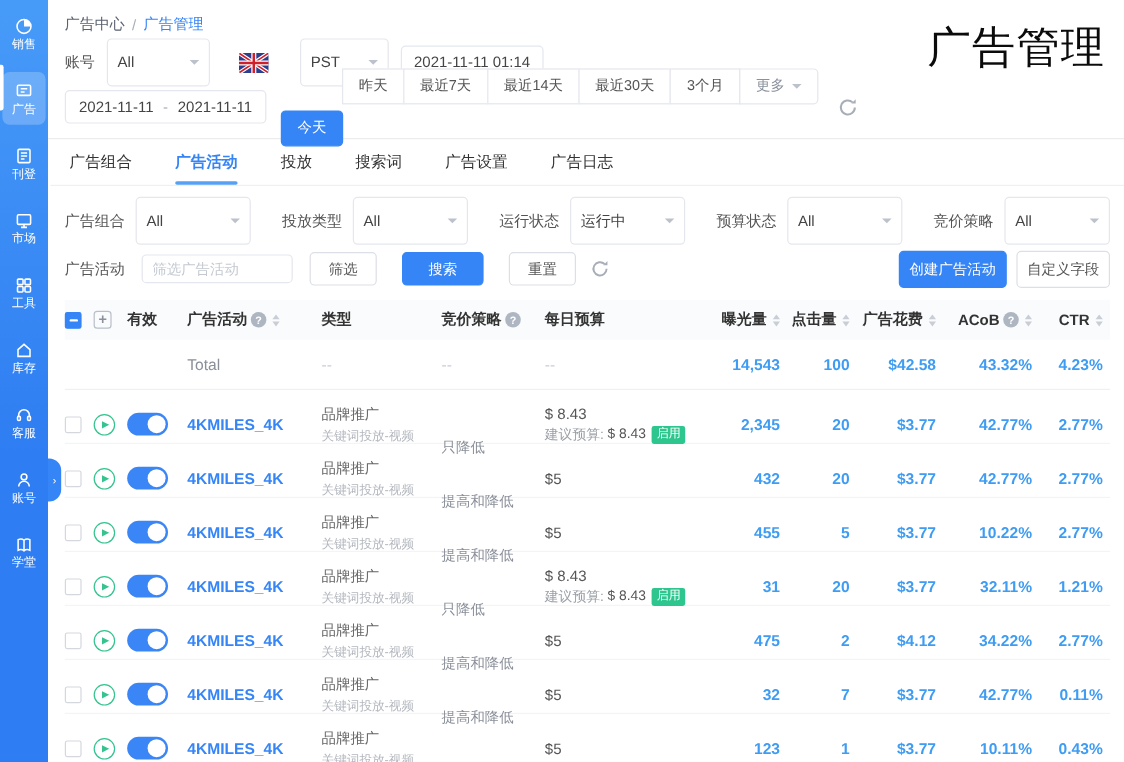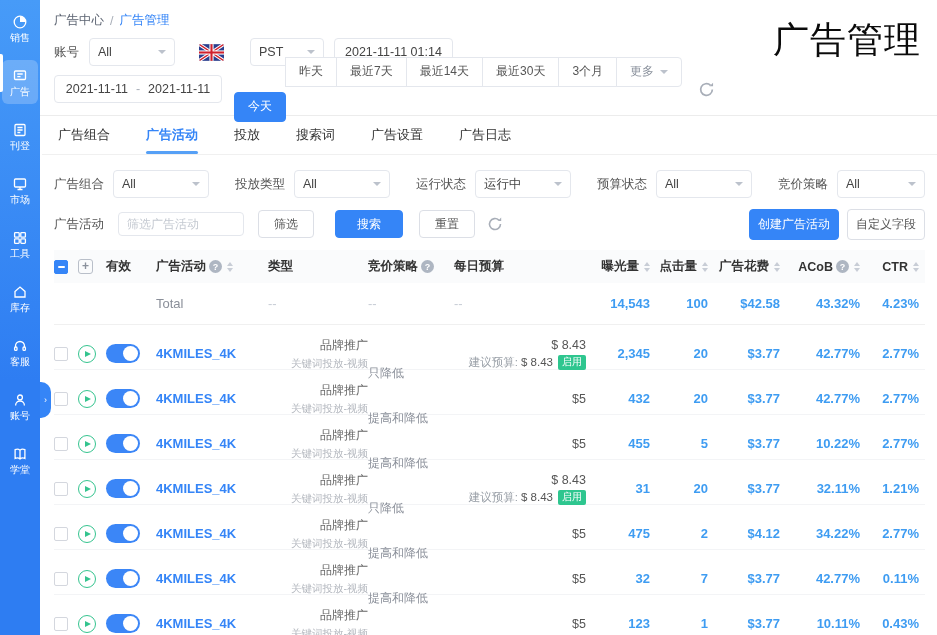--- a/index.html
+++ b/index.html
@@ -19,21 +19,21 @@
   
   .main { flex:1; min-width:0; padding:0 12px 0 14px; position:relative; }
   .wm { position:absolute; top:16px; right:16px; font-family:"DejaVu Serif","Liberation Serif",serif; font-size:36px; color:#0b0b0b; letter-spacing:1px; z-index:20; pointer-events:none; }
 
   .crumbs { margin-top:12px; font-size:12.5px; display:flex; gap:6px; align-items:center; }
   .crumb-parent { color:#5a6270; }
   .crumb-sep { color:#a8aeb8; }
   .crumb-cur { color:#3585f7; cursor:pointer; }
 
   .frow1 { margin-top:9px; display:flex; align-items:center; font-size:12.5px; color:#555; height:28px; }
-  .sel { height:28px; border:1px solid #e4e7ed; border-radius:4px; background:#fff; display:flex; align-items:center; justify-content:space-between; padding:0 8px; font-size:12.5px; color:#444; cursor:pointer; }
+  .sel { height:40px; border:1px solid #e4e7ed; border-radius:4px; background:#fff; display:flex; align-items:center; justify-content:space-between; padding:0 8px; font-size:12.5px; color:#444; cursor:pointer; }
   .caret { width:0; height:0; border-left:4px solid transparent; border-right:4px solid transparent; border-top:4.5px solid #bcc2cc; margin-left:6px; flex-shrink:0; }
   .box { height:28px; border:1px solid #e4e7ed; border-radius:4px; background:#fff; display:flex; align-items:center; padding:0 10px; font-size:12.5px; color:#444; }
   .flag { width:25px; height:17px; border-radius:2px; overflow:hidden; display:flex; flex-shrink:0; }
 
   .frow2 { margin-top:8px; display:flex; align-items:center; height:30px; }
   .range-box { width:168px; justify-content:center; gap:8px; cursor:pointer; }
   .qgroup { display:flex; margin-left:12px; }
   .qbtn { height:30px; padding:0 13px; border:1px solid #e4e7ed; background:#fff; color:#555; font-size:12px; margin-left:-1px; cursor:pointer; font-family:inherit; display:flex; align-items:center; }
   .qbtn:first-child { border-radius:4px 0 0 4px; margin-left:0; }
   .qbtn.more { border-radius:0 4px 4px 0; color:#8a919c; }
@@ -59,21 +59,21 @@
   .btn.sm { height:31px; padding:0 8px; }
   .spacer { flex:1; }
 
   
   .table { margin-top:12px; }
   .trow { display:grid; grid-template-columns:24px 28px 50px 112px 100px 86px 132px 70px 58px 72px 80px 59px; align-items:center; }
   .thead { height:33px; background:#fafbfc; font-size:12.5px; font-weight:bold; color:#333; }
   .th { display:flex; align-items:center; gap:3px; white-space:nowrap; }
   .th.r, .tc.r { justify-content:flex-end; padding-right:6px; }
   .tc { display:flex; align-items:center; min-width:0; }
-  .tc.col { flex-direction:column; align-items:flex-end; justify-content:center; }
+  .tc.col { flex-direction:column; align-items:flex-start; justify-content:center; }
 
   .info { width:13px; height:13px; border-radius:50%; background:#aeb6c2; color:#fff; font-size:9px; font-weight:bold; display:inline-flex; align-items:center; justify-content:center; flex-shrink:0; }
   .sort { display:inline-flex; flex-direction:column; gap:2px; margin-left:2px; cursor:pointer; }
   .sort i { width:0; height:0; border-left:3.5px solid transparent; border-right:3.5px solid transparent; display:block; }
   .sort .u { border-bottom:4px solid #c8cdd6; }
   .sort .d { border-top:4px solid #c8cdd6; }
 
   .cb { width:14px; height:14px; border:1px solid #d4d7de; border-radius:2px; background:#fff; display:inline-block; cursor:pointer; }
   .cb.ind { background:#3585f7; border-color:#3585f7; position:relative; }
   .cb.ind::after { content:''; position:absolute; left:2.5px; right:2.5px; top:5.5px; height:2px; background:#fff; border-radius:1px; }
@@ -298,21 +298,21 @@
             <span class="caret"></span>
           </div>
       </div>
     </div>
 
     <div class="frow4">
       <span>广告活动</span>
       <input class="search-input" type="text" placeholder="筛选广告活动" style="">
       <button class="btn" style="margin-left:14px;">筛选</button>
       <button class="btn primary" style="margin-left:21px;padding:0 21px;">搜索</button>
-      <button class="btn" style="margin-left:16px;">重置</button>
+      <button class="btn" style="margin-left:21px;">重置</button>
       <button class="refresh-btn" style="margin-left:8px;">
         <svg viewBox="0 0 16 16" width="16" height="16">
             <path d="M13.5 8a5.5 5.5 0 1 1-1.7-3.95" fill="none" stroke="#a8aeb8" stroke-width="1.6"></path>
             <path d="M14.2 1.6v3.4h-3.4z" fill="#a8aeb8"></path>
           </svg>
       </button>
       <span class="spacer"></span>
       <button class="btn primary sm">创建广告活动</button>
       <button class="btn sm" style="margin-left:8px;">自定义字段</button>
     </div>

